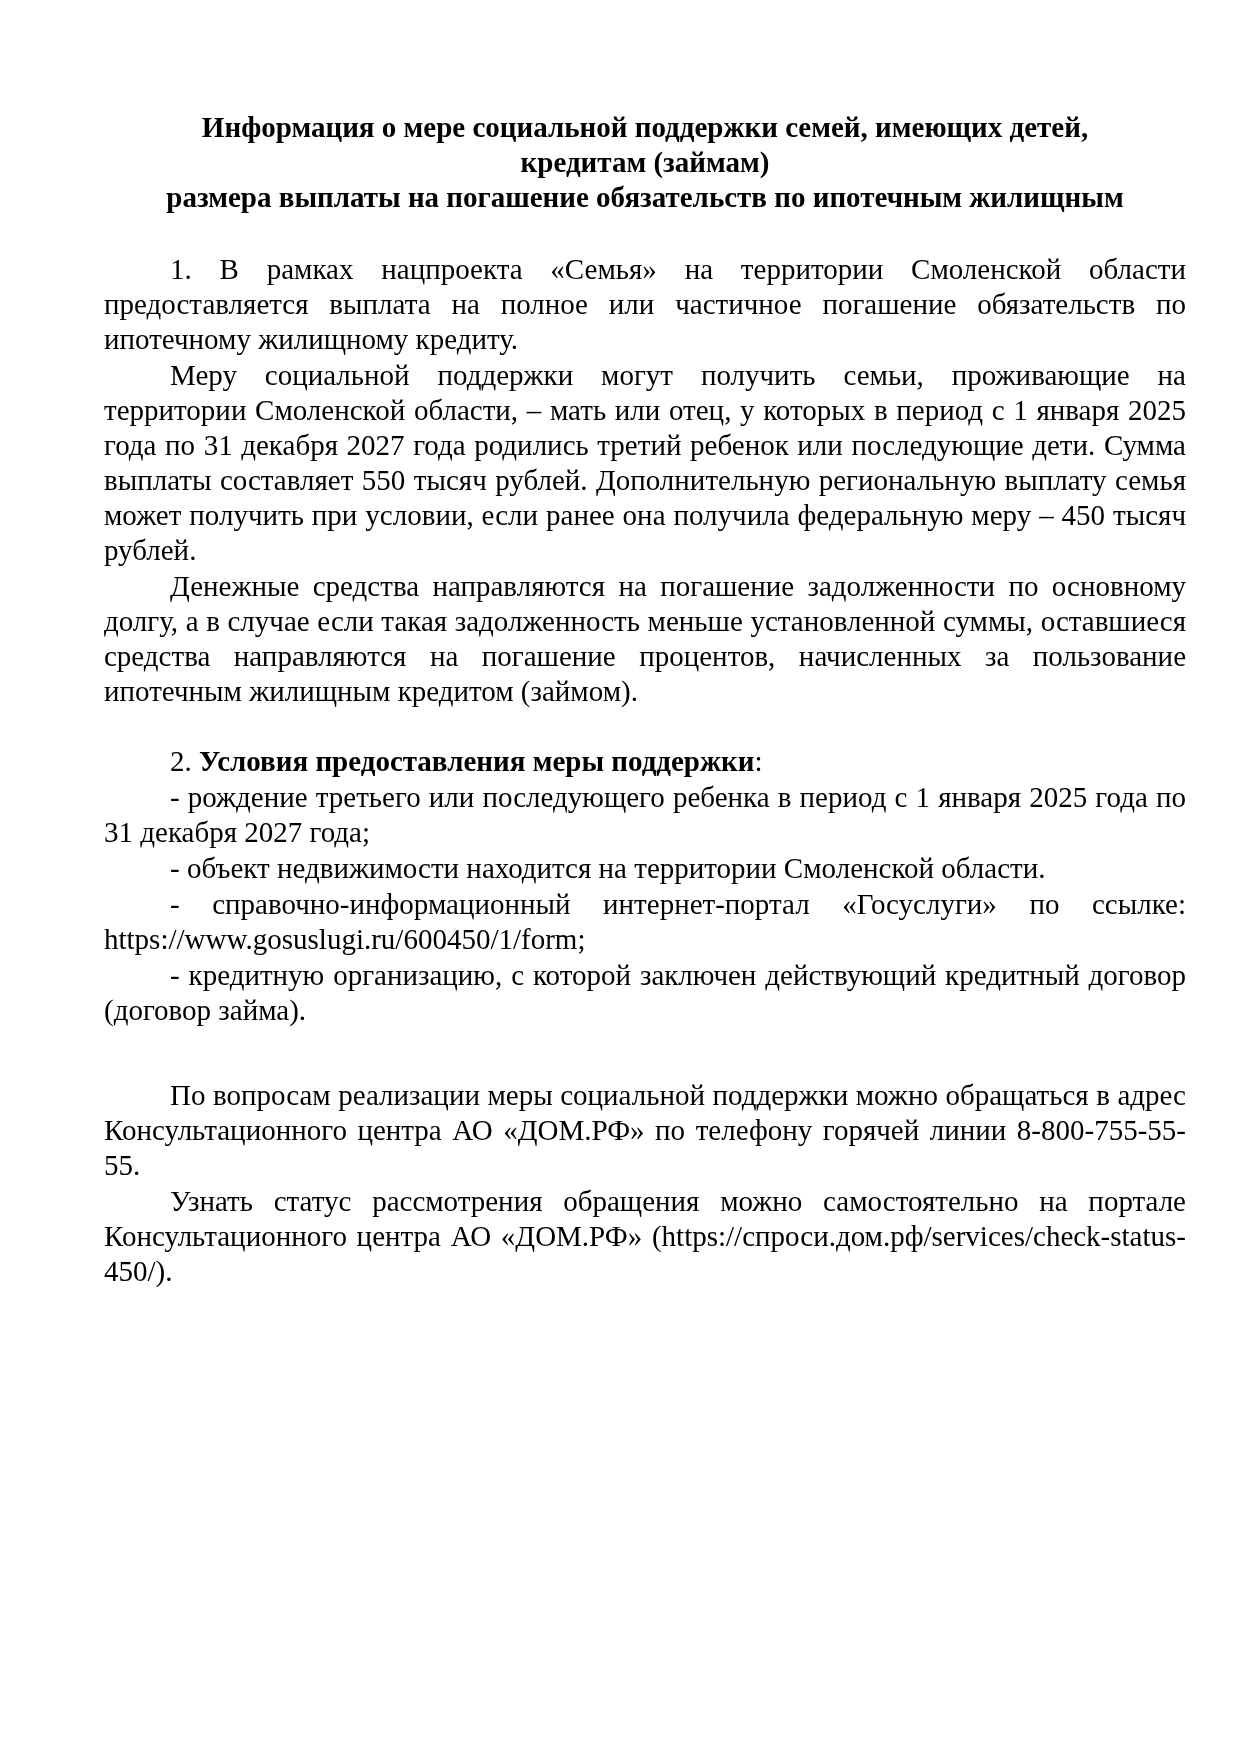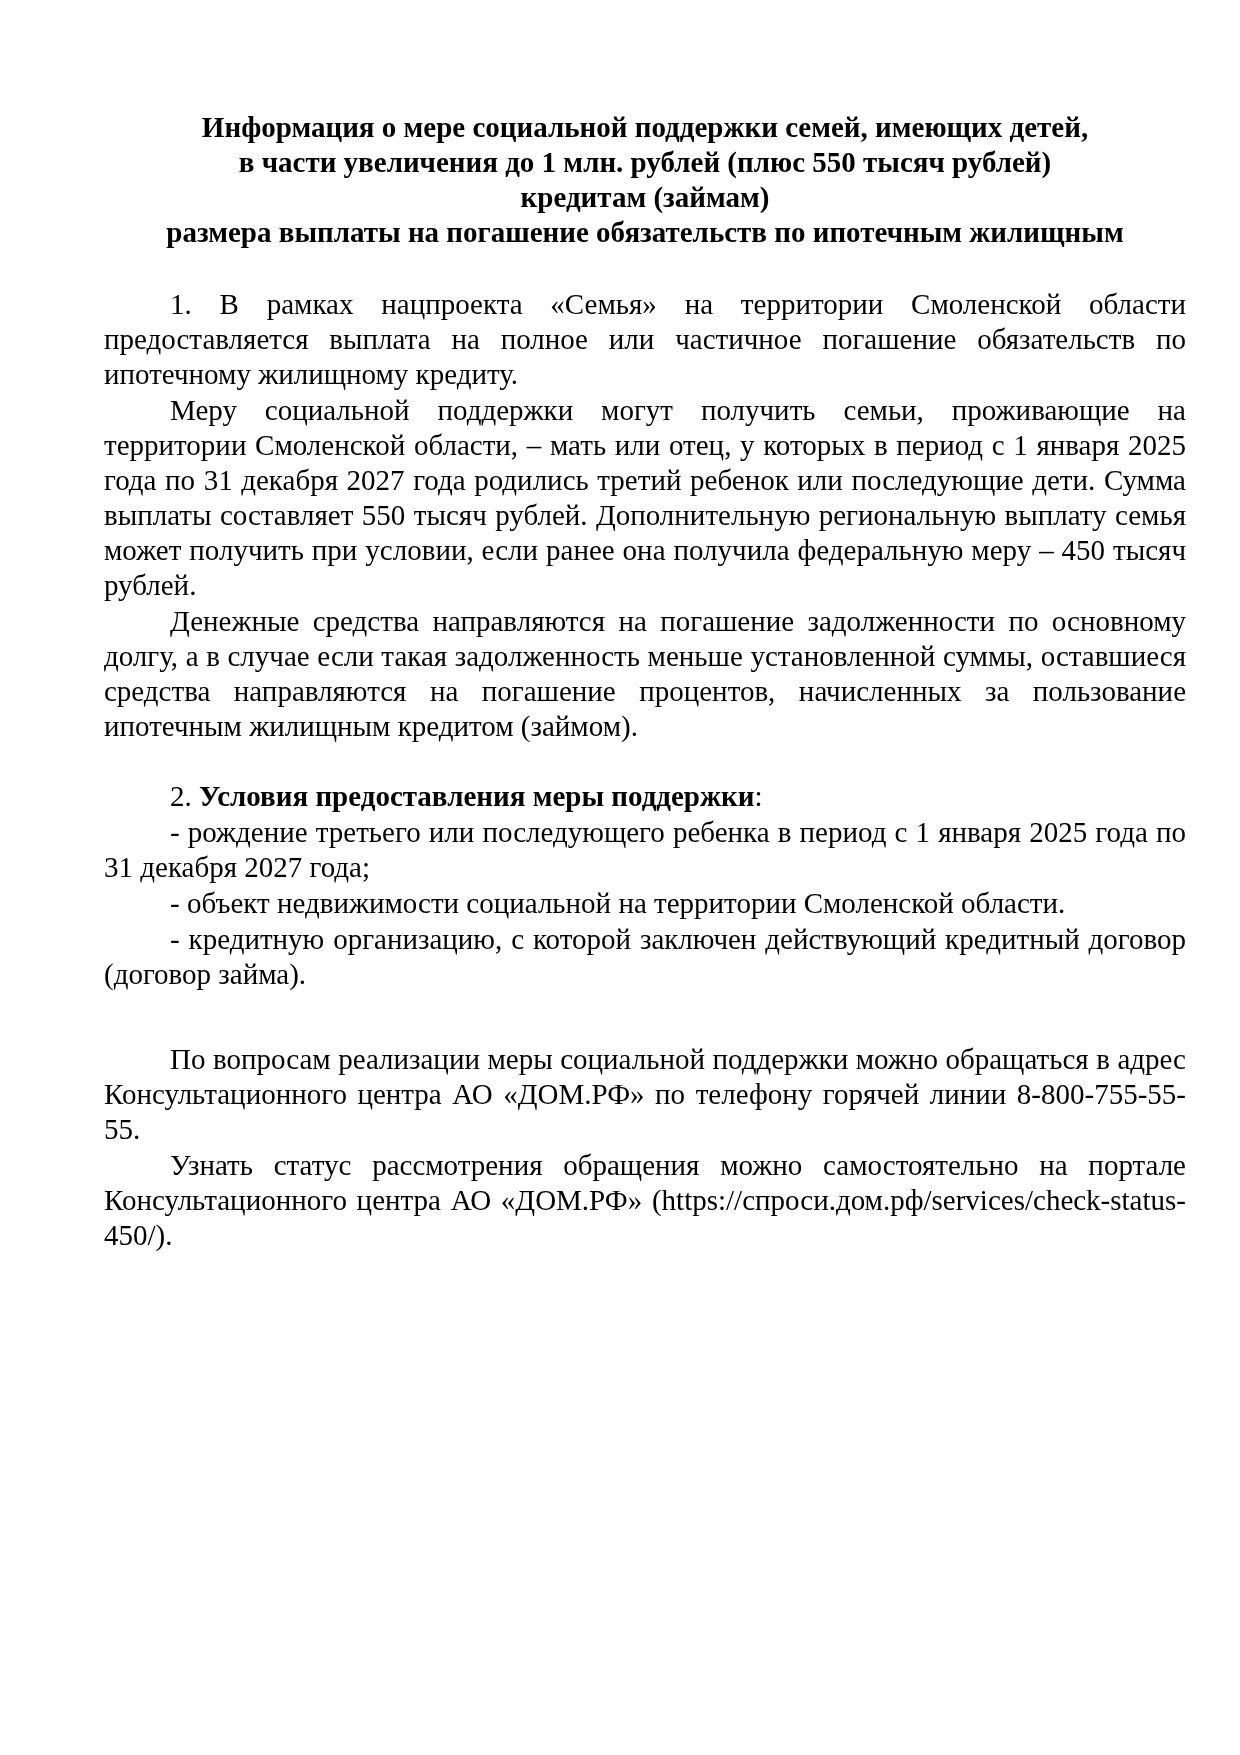--- a/index.html
+++ b/index.html
@@ -57,34 +57,34 @@
   }
 </style>
 </head>
 <body>
 
 <div class="page">
   <div class="content">
 
     <h1 class="title">
       <div>Информация о мере социальной поддержки семей, имеющих детей,</div>
-      <div>в части увеличения до 1 млн. рублей (плюс 550 тысяч рублей)</div>
       <div>кредитам (займам)</div>
       <div>размера выплаты на погашение обязательств по ипотечным жилищным</div>
     </h1>
 
     <p class="para mt-after-title">1. В рамках нацпроекта «Семья» на территории Смоленской области предоставляется выплата на полное или частичное погашение обязательств по ипотечному жилищному кредиту.</p>
     <p class="para">Меру социальной поддержки могут получить семьи, проживающие на территории Смоленской области, – мать или отец, у которых в период с 1 января 2025 года по 31 декабря 2027 года родились третий ребенок или последующие дети. Сумма выплаты составляет 550 тысяч рублей. Дополнительную региональную выплату семья может получить при условии, если ранее она получила федеральную меру – 450 тысяч рублей.</p>
     <p class="para">Денежные средства направляются на погашение задолженности по основному долгу, а в случае если такая задолженность меньше установленной суммы, оставшиеся средства направляются на погашение процентов, начисленных за пользование ипотечным жилищным кредитом (займом).</p>
 
     <p class="para mt-blank"><span>2. </span><span class="bold">Условия предоставления меры поддержки</span><span>:</span></p>
 
     <p class="para">- рождение третьего или последующего ребенка в период с 1 января 2025 года по 31 декабря 2027 года;</p>
-    <p class="para">- объект недвижимости социальной на территории Смоленской области.</p>
+    <p class="para">- объект недвижимости находится на территории Смоленской области.</p>
 
+    <p class="para">- справочно-информационный интернет-портал «Госуслуги» по ссылке: https://www.gosuslugi.ru/600450/1/form;</p>
     <p class="para">- кредитную организацию, с которой заключен действующий кредитный договор (договор займа).</p>
 
     <p class="para mt-big">По вопросам реализации меры социальной поддержки можно обращаться в адрес Консультационного центра АО «ДОМ.РФ» по телефону горячей линии 8-800-755-55-55.</p>
     <p class="para">Узнать статус рассмотрения обращения можно самостоятельно на портале Консультационного центра АО «ДОМ.РФ» (https://спроси.дом.рф/services/check-status-450/).</p>
 
   </div>
 
   <div class="footer">demidov.admin-smolensk.ru</div>
 </div>
 

